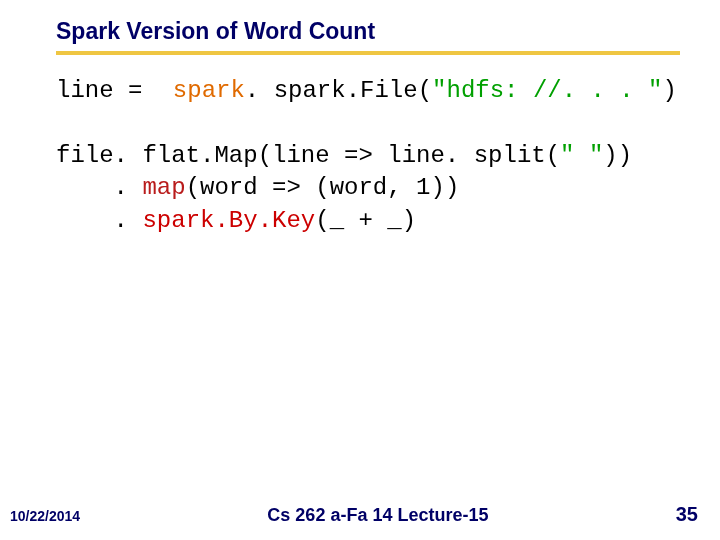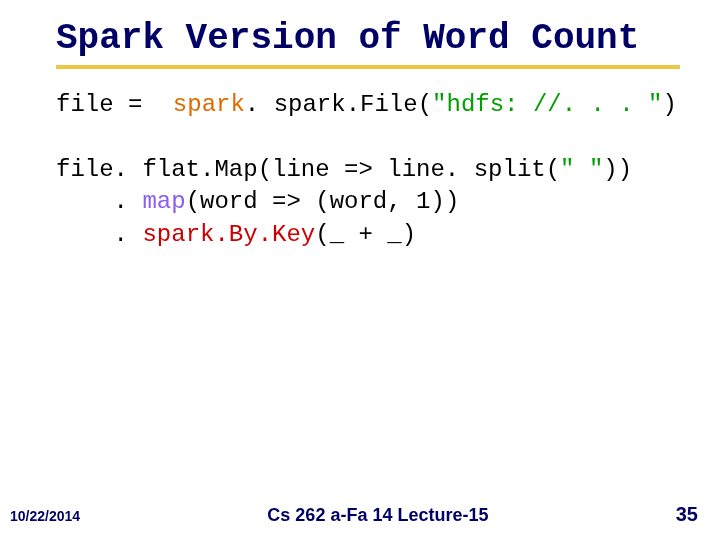--- a/index.html
+++ b/index.html
@@ -15,43 +15,42 @@
   .slide {
     width: 720px;
     height: 540px;
     position: relative;
     box-sizing: border-box;
   }
   .title-block {
     padding: 18px 0 0 56px;
   }
   .title {
-    font-size: 36px;
+    font-size: 23px;
     font-weight: bold;
     color: #000066;
     margin: 0 0 6px 0;
-    font-family: Liberation Mono, monospace;
   }
   .underline {
     height: 4px;
     background: #efc642;
     margin-left: 56px;
     margin-right: 40px;
   }
   .code-area {
     padding: 20px 0 0 56px;
     font-family: Consolas, "Courier New", monospace;
     font-size: 24px;
     line-height: 1.35;
     color: #000;
     white-space: pre;
   }
   .c-orange { color: #e06a00; margin-left: 16px; }
   .c-green  { color: #00a000; }
-  .c-blue   { color: #8b5cf6; }
+  .c-blue   { color: #b91c1c; }
   .c-red    { color: #cc0000; }
   .footer {
     position: absolute;
     bottom: 14px;
     left: 0;
     right: 0;
     display: flex;
     justify-content: space-between;
     align-items: baseline;
     padding: 0 22px 0 10px;
@@ -66,21 +65,21 @@
 </head>
 <body>
 
 <div class="slide">
 
   <div class="title-block">
     <h1 class="title">Spark Version of Word Count</h1>
   </div>
   <div class="underline"></div>
 
-  <div class="code-area"><span><span>file = </span><span class="c-orange">spark</span><span>. spark.File</span><span>(</span><span class="c-green">"hdfs: //. . . "</span><span>)</span>
+  <div class="code-area"><span><span>line = </span><span class="c-orange">spark</span><span>. spark.File</span><span>(</span><span class="c-green">"hdfs: //. . . "</span><span>)</span>
 <span></span>
 <span>file. flat.Map(line =&gt; line. split(</span><span class="c-green">" "</span><span>))</span>
 <span>    . </span><span class="c-blue">map</span><span>(word =&gt; (word, 1))</span>
 <span>    . </span><span class="c-red">spark.By.Key</span><span>(_ + _)</span></span></div>
 
   <div class="footer">
     <span class="date">10/22/2014</span>
     <span class="course">Cs 262 a-Fa 14 Lecture-15</span>
     <span class="page">35</span>
   </div>

